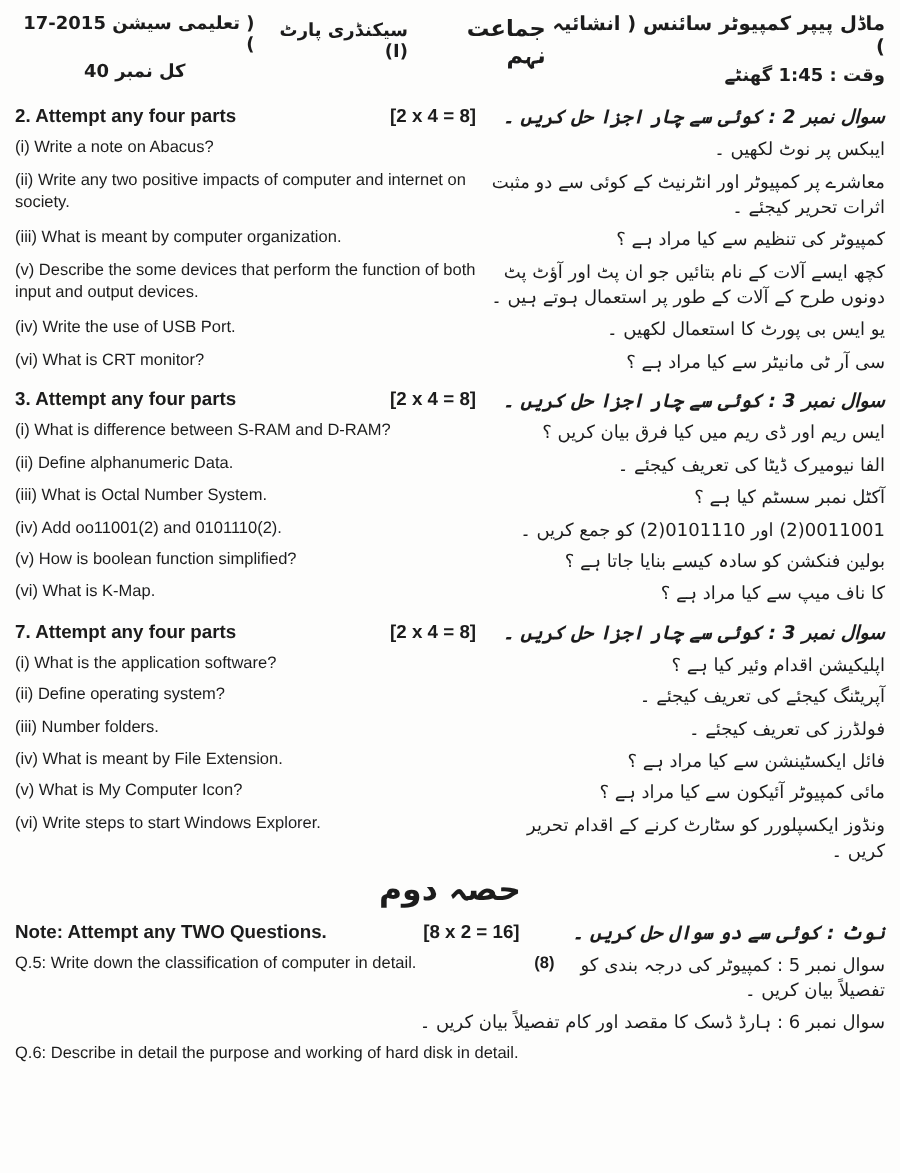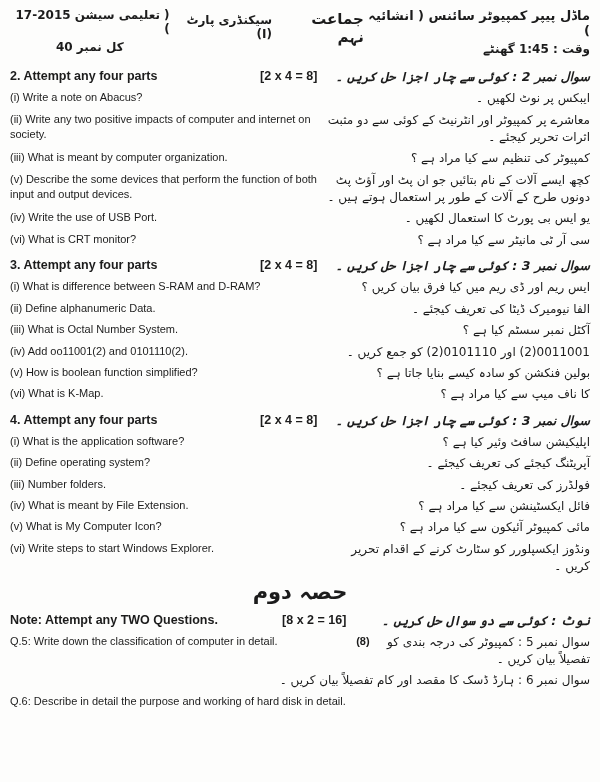--- a/index.html
+++ b/index.html
@@ -127,28 +127,28 @@
     </div>
     <div class="row">
       <div class="en">(vi) What is K-Map.</div>
       <div class="ur-cell">کا ناف میپ سے کیا مراد ہے ؟</div>
     </div>
   </section>
 
   <section>
     <div class="row sec-head">
       <div class="en">
-        <span>4. Attempt any four parts</span>
+        <span>7. Attempt any four parts</span>
         <span class="marks">[2 x 4 = 8]</span>
       </div>
       <div class="ur-cell">سوال نمبر 3 :  کوئی سے چار اجزا حل کریں ۔</div>
     </div>
     <div class="row">
       <div class="en">(i) What is the application software?</div>
-      <div class="ur-cell">اپلیکیشن سافٹ وئیر کیا ہے ؟</div>
+      <div class="ur-cell">اپلیکیشن اقدام وئیر کیا ہے ؟</div>
     </div>
     <div class="row">
       <div class="en">(ii) Define operating system?</div>
       <div class="ur-cell">آپریٹنگ کیجئے کی تعریف کیجئے ۔</div>
     </div>
     <div class="row">
       <div class="en">(iii) Number folders.</div>
       <div class="ur-cell">فولڈرز کی تعریف کیجئے ۔</div>
     </div>
     <div class="row">

